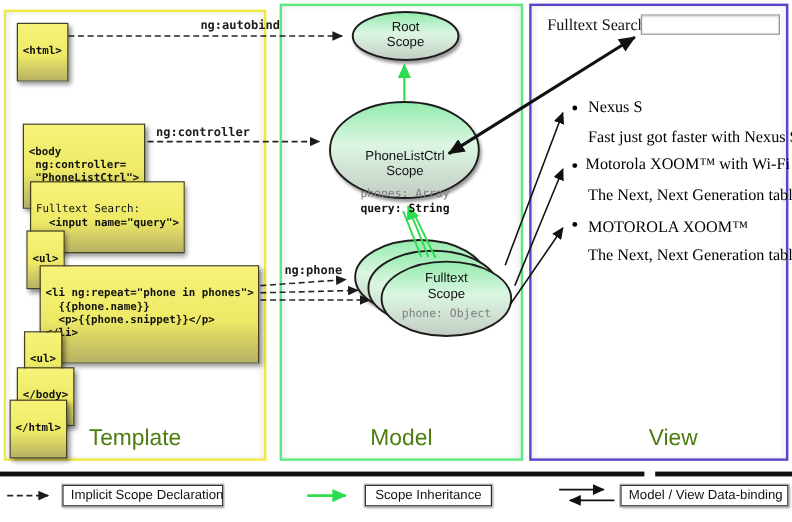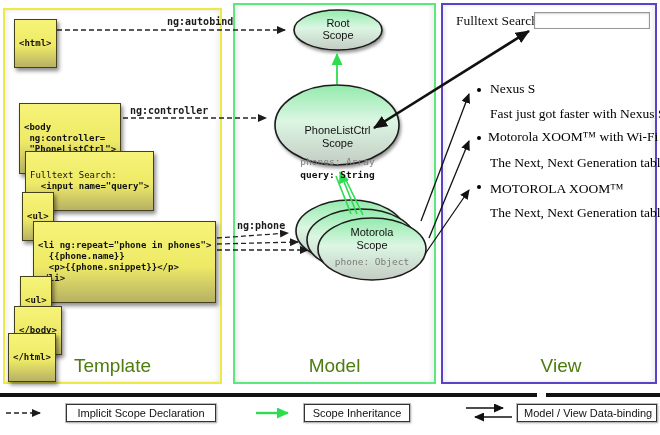--- a/index.html
+++ b/index.html
@@ -67,21 +67,21 @@
     box-shadow: inset 0 1px 2px rgba(0,0,0,0.18); }
   .view-item-title, .view-item-snippet { position:absolute; z-index:3;
     font-family:"Liberation Serif",serif; font-size:13.5px; color:#000; white-space:nowrap; }
   .bullet { position:absolute; z-index:3; width:4px; height:4px; border-radius:50%;
     background:#000; }
 
   
   .legend-box { position:absolute; z-index:3; background:#fff; text-align:center;
     font-size:11px; color:#111; padding:2px 6px; border:1px solid #333;
     box-shadow:0 0 0 1px #b9b9b9, 1px 1px 2px rgba(0,0,0,0.35); white-space:nowrap; }
-  .lg1 { left:66px;  top:404px; width:150px; }
+  .lg1 { left:52px;  top:404px; width:134px; }
   .lg2 { left:304px; top:404px; width:106px; }
   .lg3 { left:517px; top:404px; width:140px; }
 </style>
 </head>
 <body>
 
 <div class="stage">
 
   <div class="col col-template"></div>
   <div class="col col-model"></div>
@@ -171,21 +171,21 @@
   </div>
   <div class="scope-label plc-label">
     <div class="name">PhoneListCtrl</div>
     <div class="name">Scope</div>
     <div class="props">
       <div class="prop prop-gray">phones: Array</div>
       <div class="prop prop-bold">query: String</div>
     </div>
   </div>
   <div class="scope-label rep-label">
-    <div class="name">Motorola</div>
+    <div class="name">Fulltext</div>
     <div class="name">Scope</div>
     <div class="props">
       <div class="prop prop-gray">phone: Object</div>
     </div>
   </div>
 
   <div class="view-search-label">Fulltext Search:</div>
   <input class="view-search-input" type="text" value="" style="">
 
   <span class="bullet" style="left:477px; top:88px;"></span>

